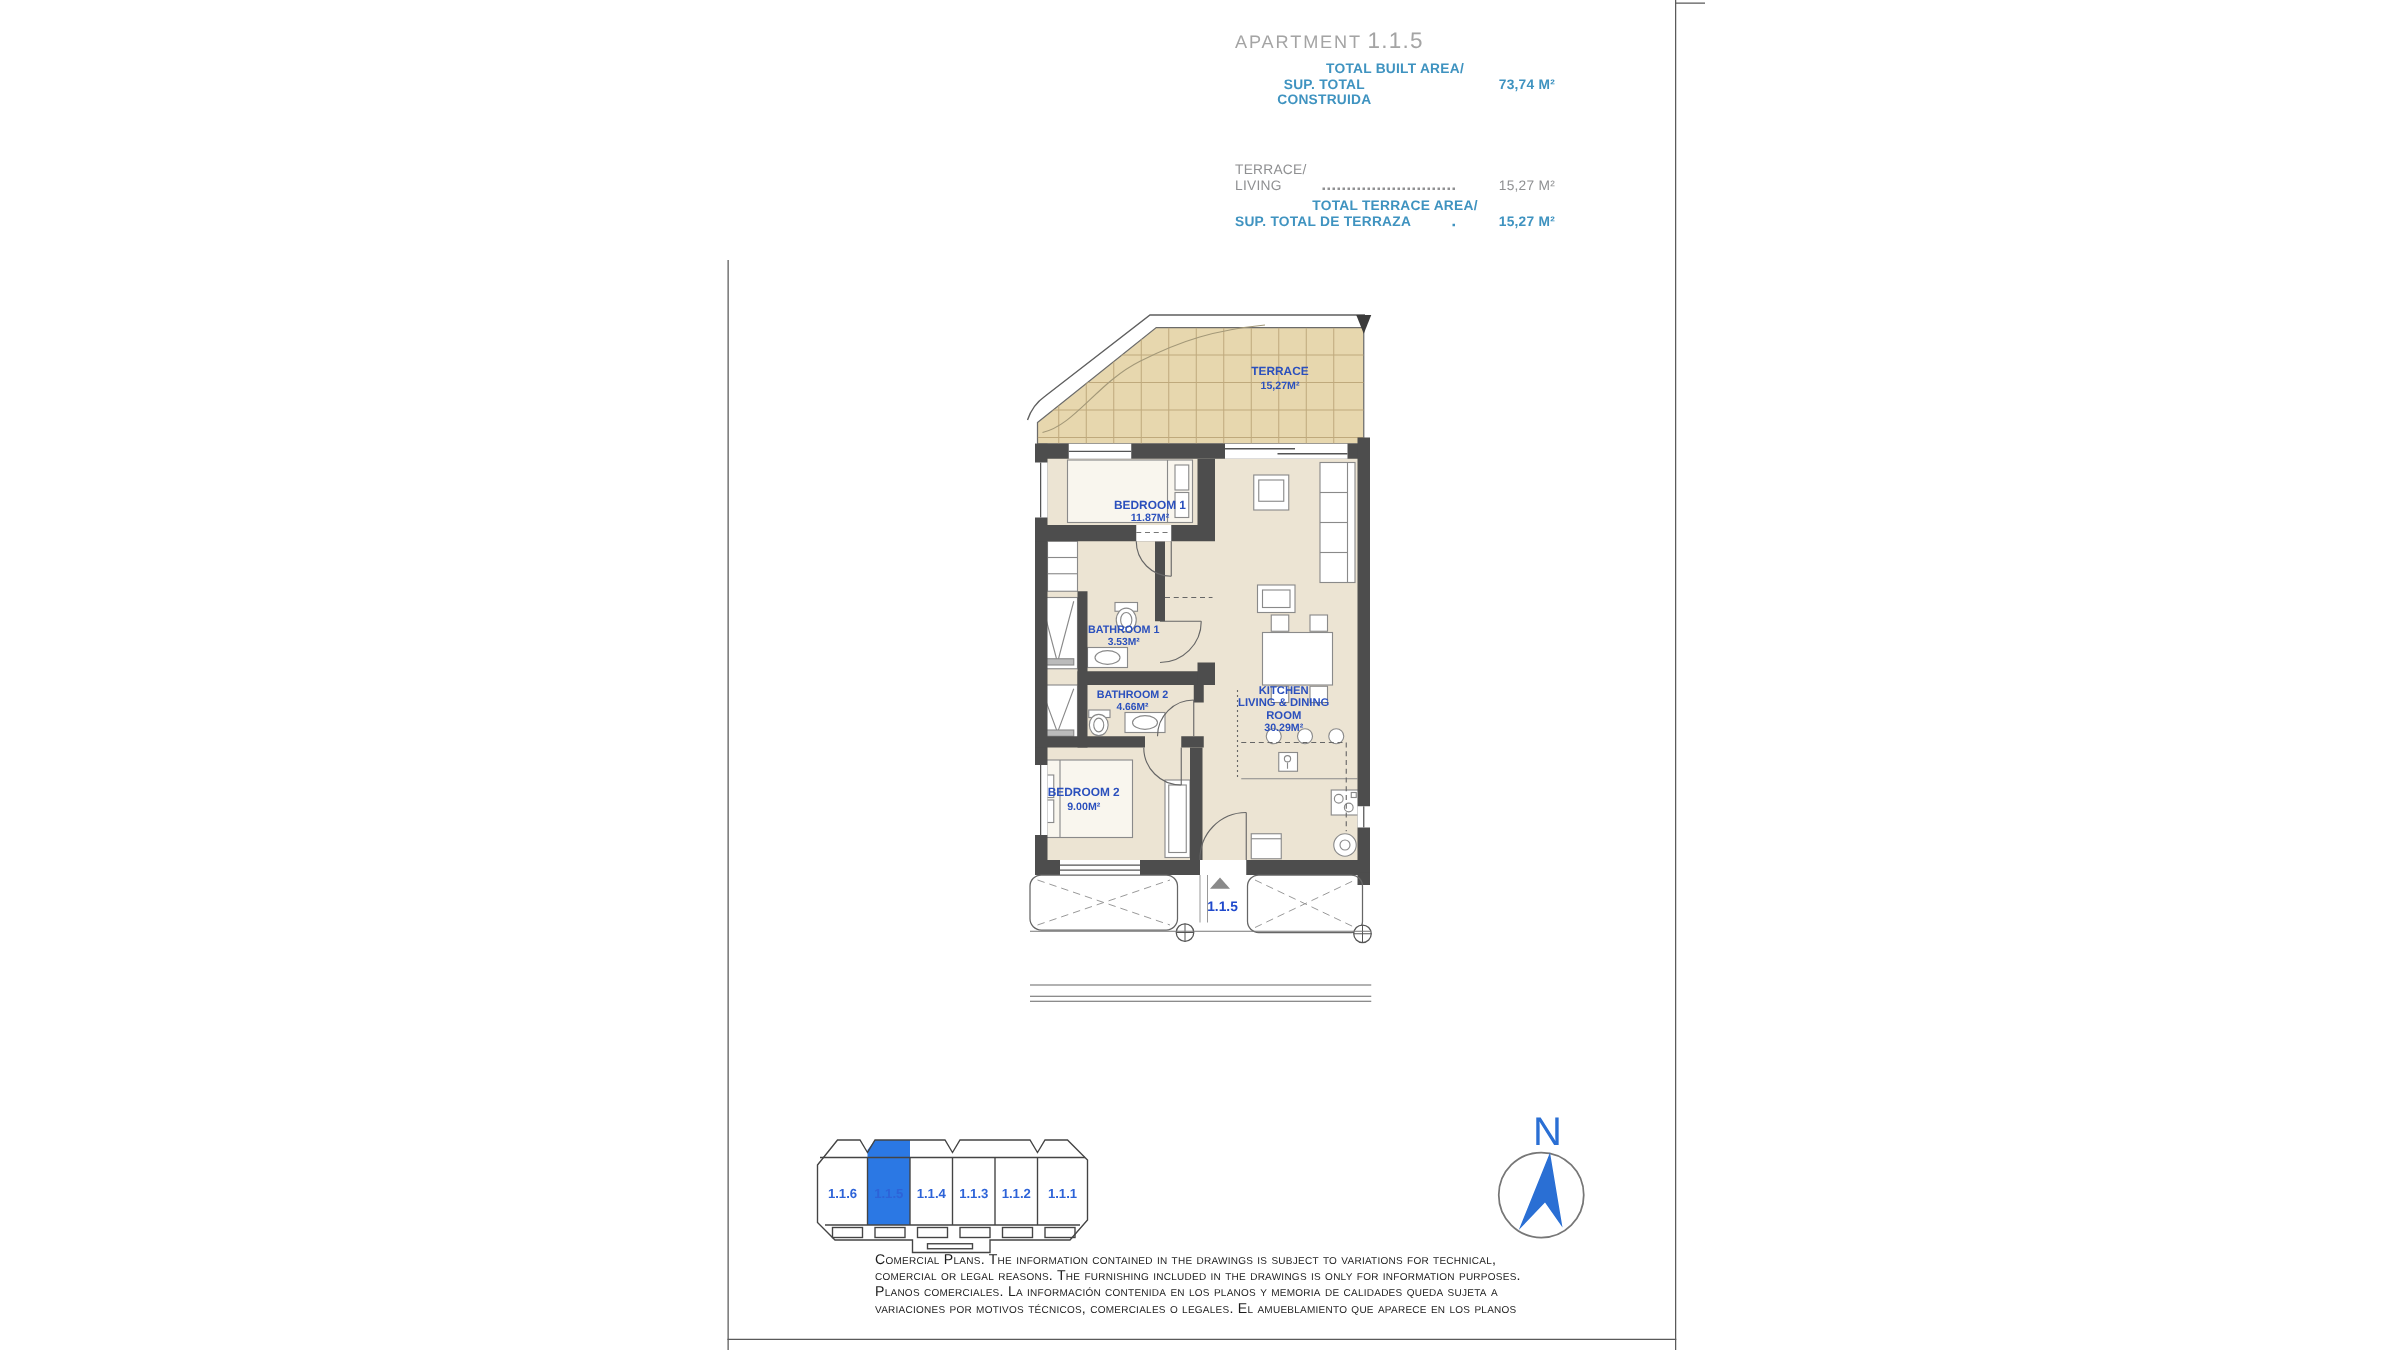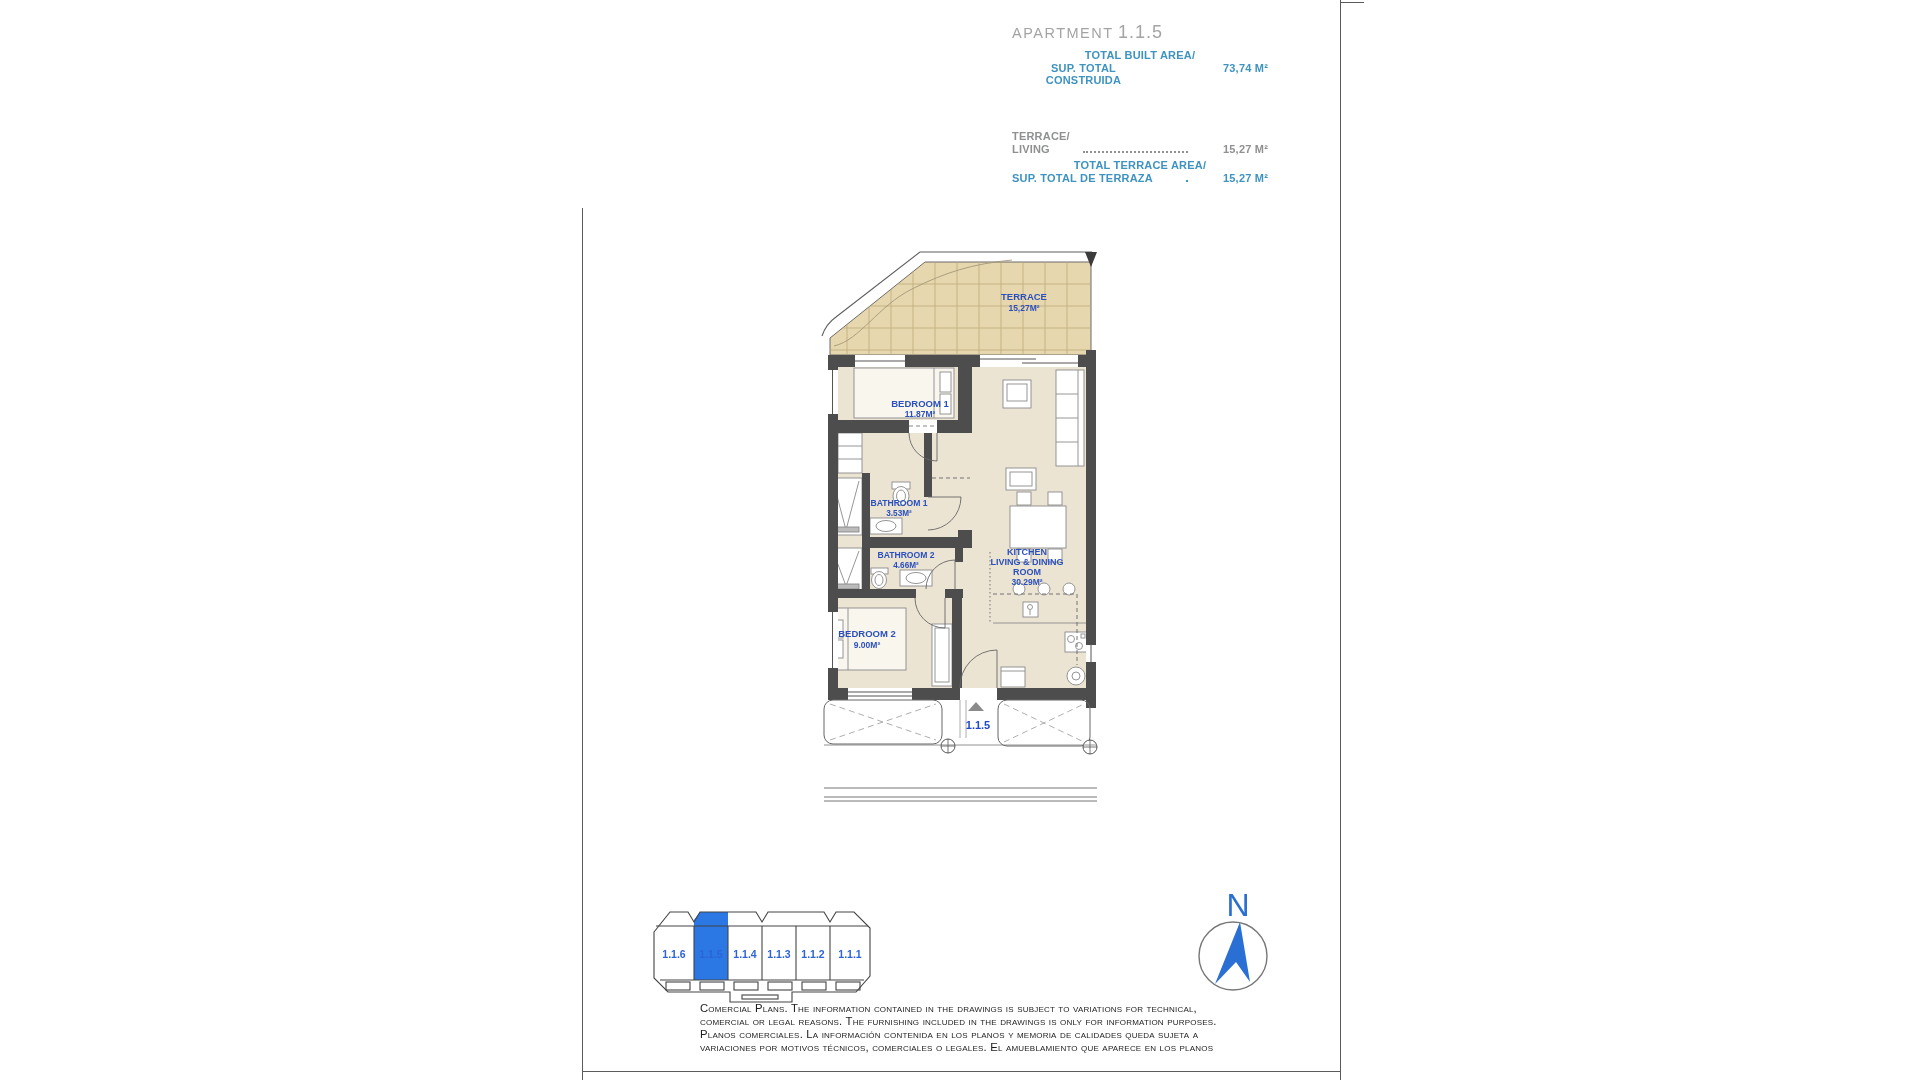--- a/index.html
+++ b/index.html
@@ -3,27 +3,27 @@
 <meta charset="utf-8">
 <style>
   * { margin:0; padding:0; box-sizing:border-box; }
   html,body { background:#ffffff; font-family:"Liberation Sans", sans-serif; }
   #stage { position:relative; width:1920px; height:1080px; background:#ffffff; overflow:hidden; }
 
   
   .vline, .hline { position:absolute; background:#5a5a5a; }
 
   
-  #header { position:absolute; left:1012px; top:22px; width:256px; }
+  #header { position:absolute; left:988px; top:22px; width:256px; }
   .title { color:#a4a4a4; margin-bottom:6px; white-space:nowrap; }
   .title .tword { font-size:14.5px; letter-spacing:1.5px; }
   .title .tnum  { font-size:18px; letter-spacing:1px; }
   .hrow { margin-bottom:4px; font-weight:bold; font-size:11px; letter-spacing:0.2px; }
   .hrow.blue { color:#3f93c0;text-align:center; }
-  .hrow.gray { color:#8f9092; font-weight:bold;margin-top:44px; }
+  .hrow.gray { color:#8f9092; font-weight:normal;margin-top:44px; }
   .hrow .l1 { margin-bottom:1px; }
   .hrow .l2 { display:flex; align-items:baseline;gap:31px; }
   .hrow .dots { flex:1; border-bottom:2px dotted currentColor; margin:0 4px 2px 2px; }
   .hrow .val { white-space:nowrap; }
 
   
   #plan     { position:absolute; left:820px; top:200px; width:300px; height:620px; }
   #keyplan  { position:absolute; left:646px; top:902px; width:232px; height:102px; }
   #compass  { position:absolute; left:1186px; top:880px; width:110px; height:115px; }
 

